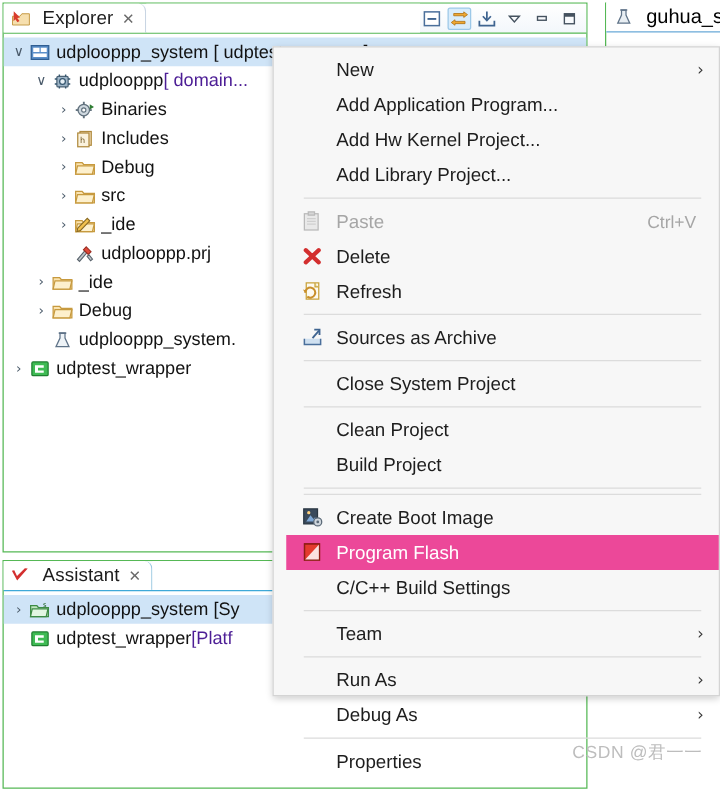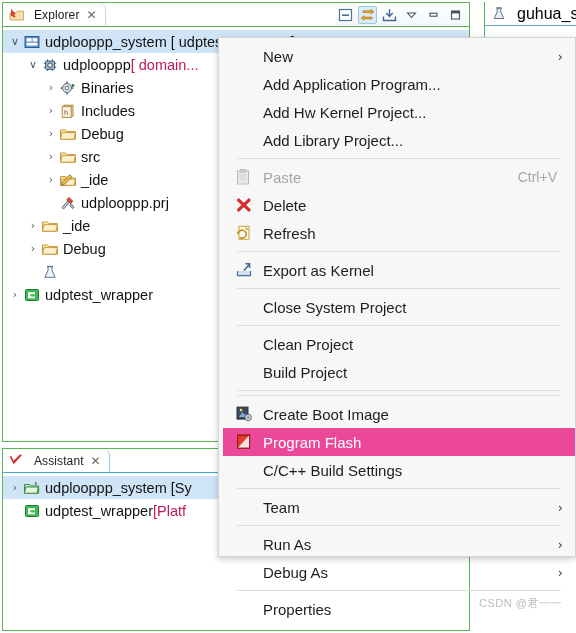--- a/index.html
+++ b/index.html
@@ -27,21 +27,21 @@
   }
   .tab {
     display: flex; align-items: center; gap: 4px;
     height: 23px; padding: 0 8px 0 5px;
     background: #ffffff;
     border-right: 1px solid #c9d5e3;
     border-top-right-radius: 6px;
     font-size: 14px; color: #1c1c1c;
     position: relative;
   }
-  .tab .tablabel { font-size: 12px; letter-spacing: .1px; }
+  .tab .tablabel { font-size: 15px; letter-spacing: .1px; }
   .tab .closex {
     font-size: 12px; color:#6a6a6a; margin-left: 3px;
     font-family: "DejaVu Sans", sans-serif;
   }
   .tabfill { flex: 1 1 auto; height: 23px; background:#ffffff; }
 
   .toolbar { display:flex; align-items:center; gap:3px; padding-right:4px; }
   .tbtn {
     width: 19px; height:18px; display:flex; align-items:center; justify-content:center;
     border-radius:2px;
@@ -54,21 +54,21 @@
     display:flex; align-items:center; height: 23px;
     padding-left: 4px; white-space: nowrap;
   }
   .trow.sel { background:#cfe4f7; }
   .arrow {
     width: 16px; text-align:center; color:#4a5a6a; font-size:11px;
     font-family:"DejaVu Sans", sans-serif; flex:0 0 16px;
   }
   .ticon { width:18px; height:16px; flex:0 0 18px; margin-right:4px; position:relative; }
   .tlabel { font-size:14.5px; color:#121212; }
-  .tdim { color:#be185d; }
+  .tdim { color:#4c1d95; }
 
   
   #assistant-view { left: 2px; top: 448px; width: 468px; height: 183px; border-color:#55b855; }
   #assistant-view .tabrow { border-bottom:1px solid #3fa9d8; background:linear-gradient(#ffffff,#eef6fc); }
   #assistant-view .tab { border-right:1px solid #9ac8e0; }
 
   
   #editor-sliver {
     position:absolute; left:484px; top:2px; width:92px; height:440px;
     border-left:1px solid #55b855; background:#fff;
@@ -78,21 +78,21 @@
     padding-left:6px; background:#ffffff; border-bottom:1px solid #6aa9d8;
   }
 
   
   #ctx-menu {
     position:absolute; left:218px; top:37px; width:358px; height:520px;
     background:#f7f7f7;
     border:1px solid #d4d4d4;
     box-shadow: 0 2px 6px rgba(0,0,0,.22);
     font-size:15px; color:#1a1a1a;
-    padding: 4px 0 0 4px;
+    padding: 4px 0 0 10px;
   }
   .mi {
     position:relative; display:flex; align-items:center;
     height:28px; padding-left:40px; padding-right:10px;
     white-space:nowrap;
   }
   .mi .milabel { font-size:15px; color:#1d1d1d; }
   .mi.disabled .milabel { color:#a6a6a6; }
   .mi.hl { background:#ec4899; }
   .mi.hl .milabel { color:#ffffff; }
@@ -104,21 +104,21 @@
     font-family:"DejaVu Sans", sans-serif;
   }
   .mi .miicon {
     position:absolute; left:12px; top:50%; transform:translateY(-50%);
     width:18px; height:17px;
   }
   .msep { height:1px; background:#dcdcdc; margin:4px 14px 4px 14px; }
 
   .watermark {
     position:absolute; right:14px; bottom:22px;
-    font-size:11px; color:#bdbdbd; letter-spacing:.5px;
+    font-size:14px; color:#bdbdbd; letter-spacing:.5px;
   }
 
   
   .ic { display:block; }
 </style>
 </head>
 <body>
 
 <div id="root">
 
@@ -293,20 +293,21 @@
           <span class="tlabel">Debug</span>
         </div>
         <div class="trow" style="padding-left: 22px;">
           <span class="arrow"></span>
           <span class="ticon">
             <svg class="ic" width="18" height="16" viewBox="0 0 18 16">
               <path d="M7 2.5 h4 v4 l3.2 6.8 h-10.4 l3.2 -6.8z" fill="#eef3f7" stroke="#5f7388" stroke-width="1"></path>
               <path d="M6 2.5 h6" stroke="#5f7388" stroke-width="1.3"></path>
             </svg>
           </span>
+          <span class="tlabel">udplooppp_system.</span>
         </div>
         <div class="trow" style="padding-left: 4px;">
           <span class="arrow">›</span>
           <span class="ticon">
             <svg class="ic" width="18" height="16" viewBox="0 0 18 16">
               <rect x="2.5" y="2.5" width="13" height="11" rx="1" fill="#3fbb54" stroke="#1f7f31" stroke-width="1"></rect>
               <path d="M5 5.2 h7 v2 h-4.6 v2.2 h4.6 v1.8 h-7z" fill="#ffffff"></path>
             </svg>
           </span>
           <span class="tlabel">udptest_wrapper</span>
@@ -416,21 +417,21 @@
       </div>
       <div class="msep"></div>
       <div class="mi">
         <span class="miicon">
           <svg class="ic" width="18" height="17" viewBox="0 0 18 17">
             <path d="M2.5 9.5 v4.6 h13 v-4.6" fill="#cfe0f0" stroke="#4a6f9b" stroke-width="1.2"></path>
             <path d="M9 9 l5.2 -6" stroke="#3f6490" stroke-width="1.5"></path>
             <path d="M10.4 2.2 h4.2 v4.2" fill="none" stroke="#3f6490" stroke-width="1.5"></path>
           </svg>
         </span>
-        <span class="milabel">Export as Kernel</span>
+        <span class="milabel">Sources as Archive</span>
       </div>
       <div class="msep"></div>
       <div class="mi">
         <span class="milabel">Close System Project</span>
       </div>
       <div class="msep"></div>
       <div class="mi">
         <span class="milabel">Clean Project</span>
       </div>
       <div class="mi">

